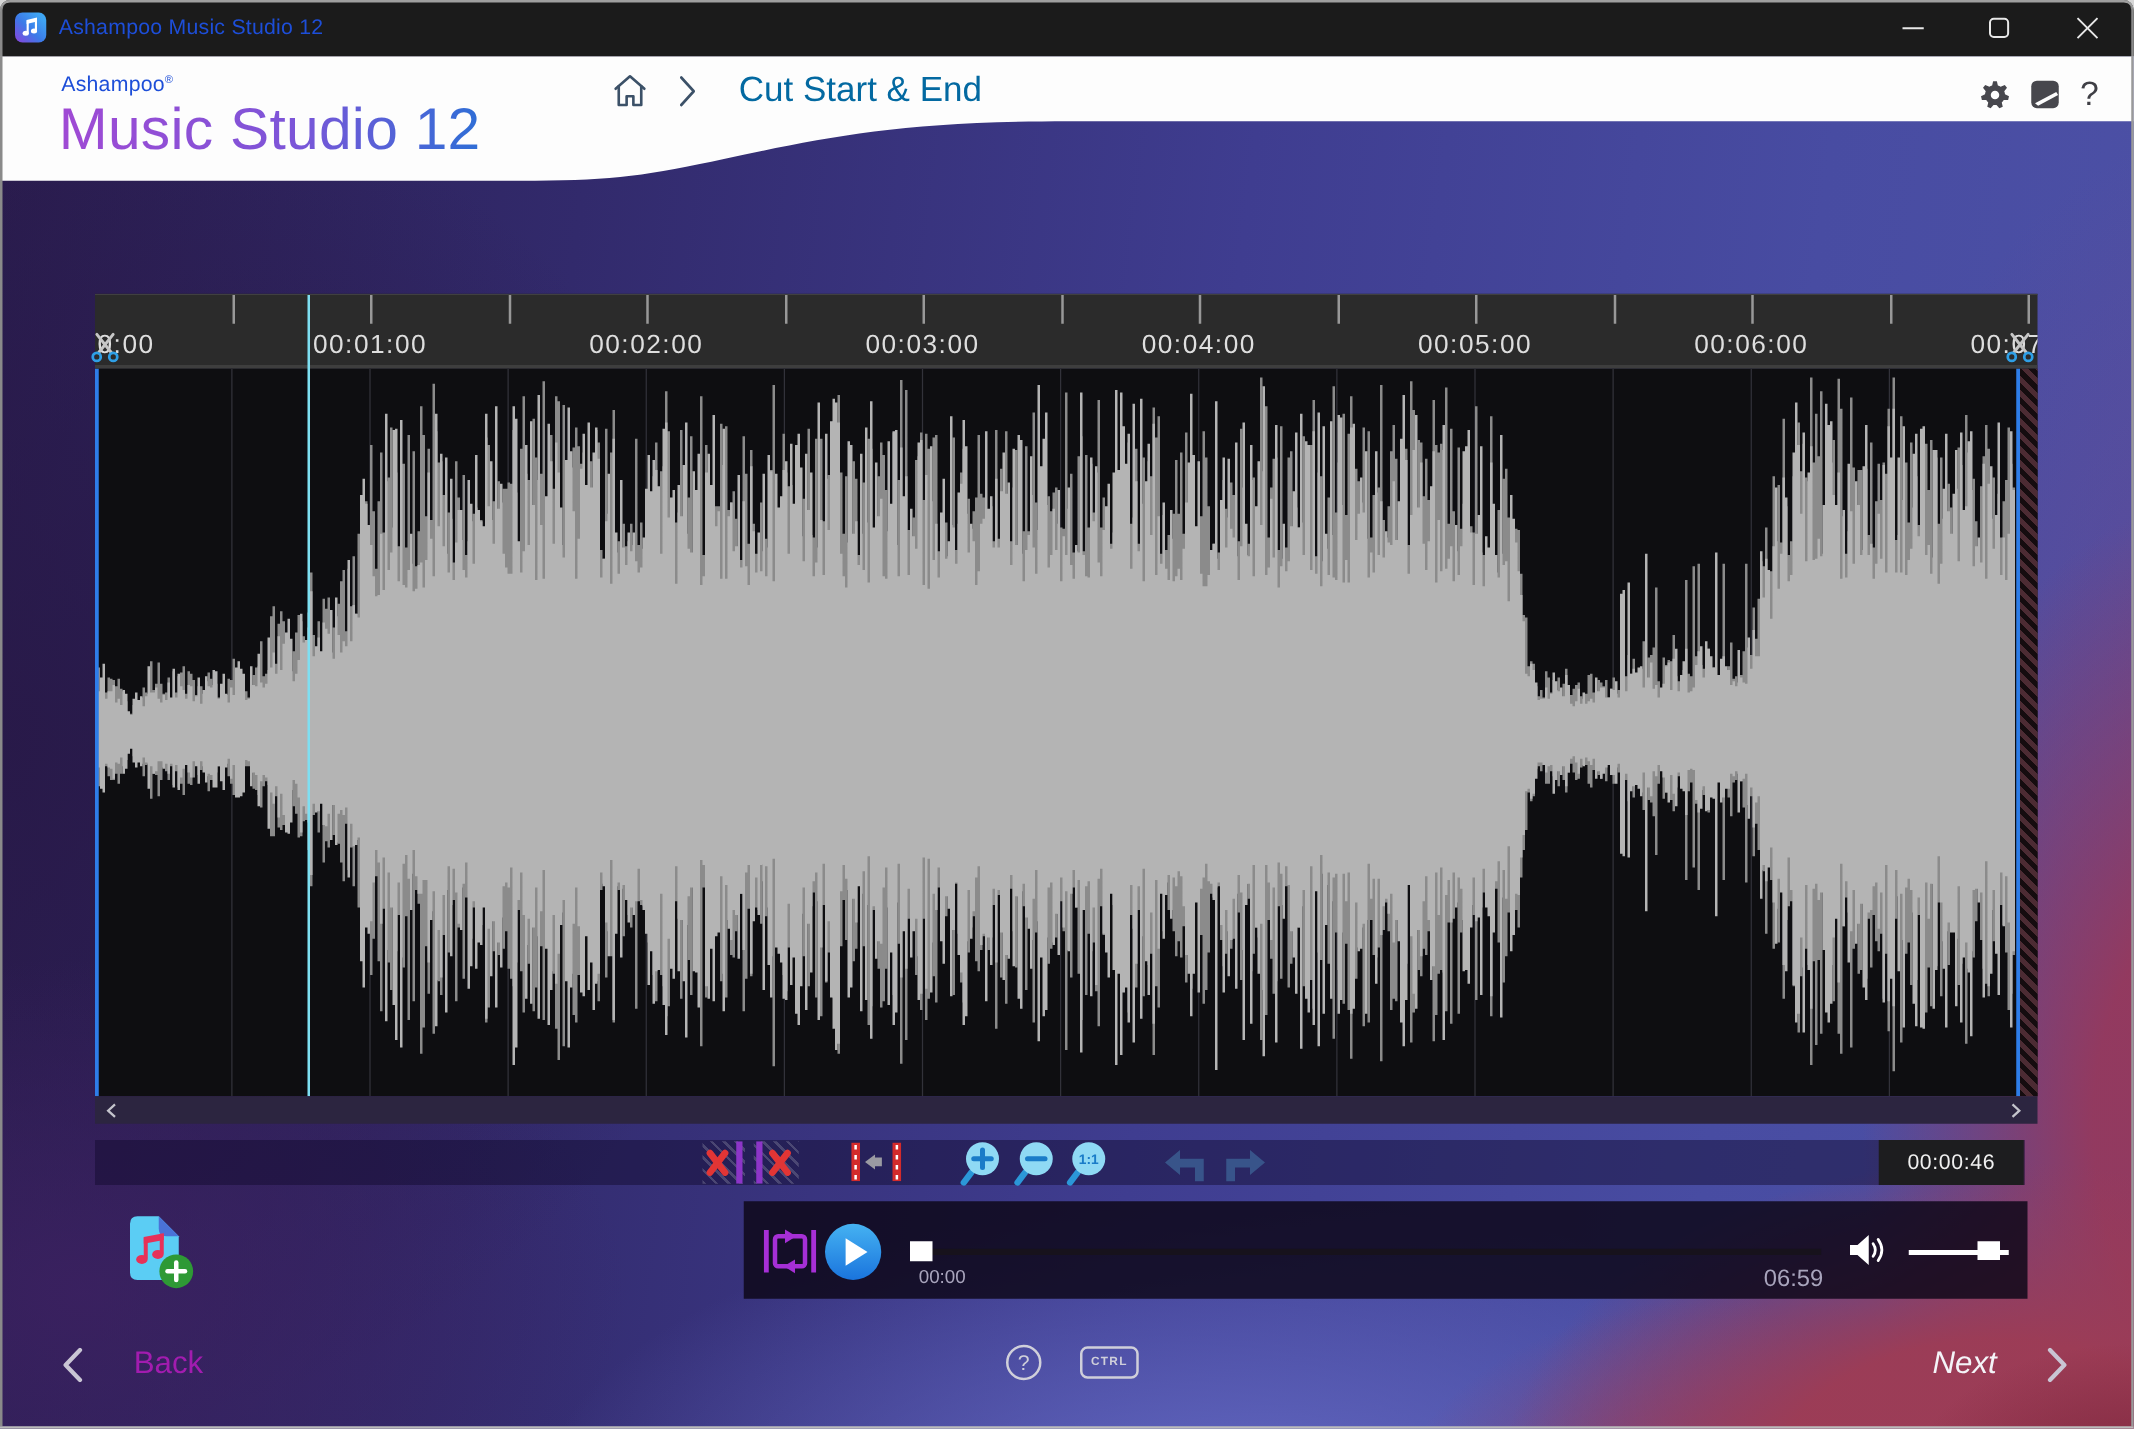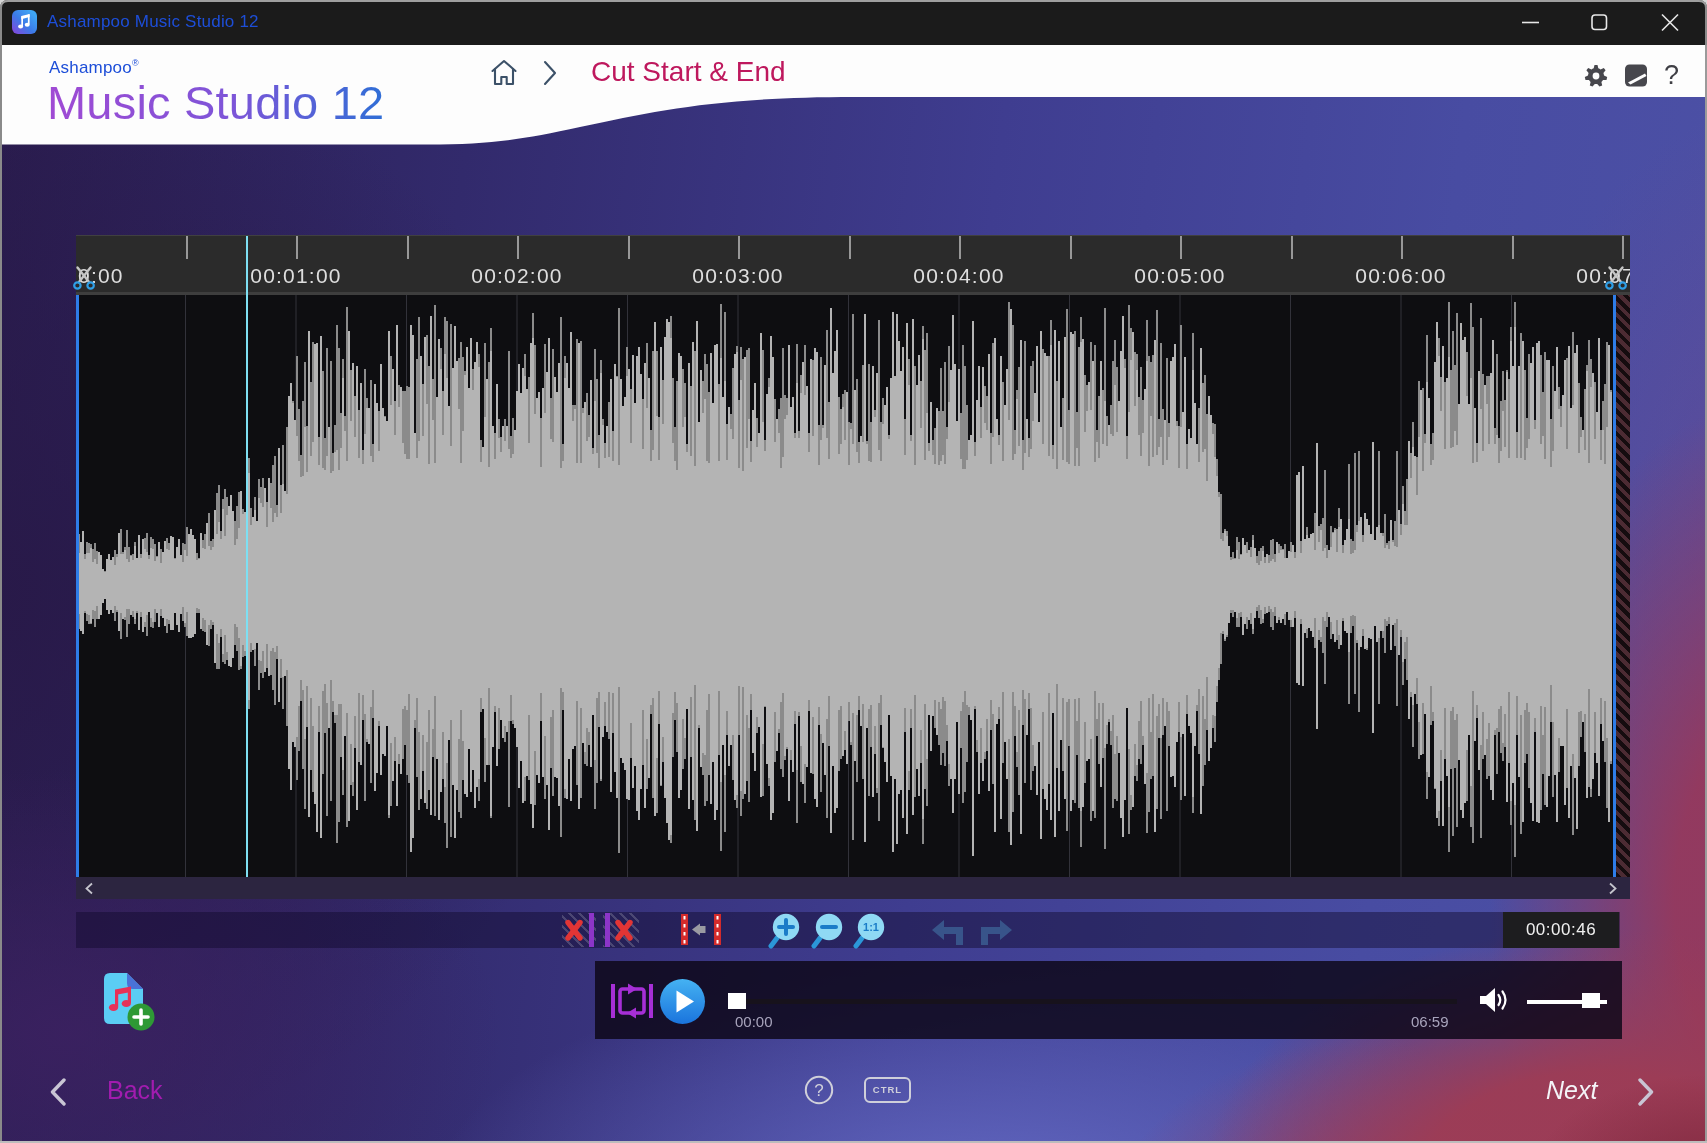--- a/index.html
+++ b/index.html
@@ -22,21 +22,21 @@
  background:linear-gradient(to bottom left,#3fa6f4 15%,#3c7ae8 55%,#8a42dc 100%);}
 .apptitle{position:absolute;left:47px;top:12px;font-size:17px;color:#1d4ed8;letter-spacing:.2px;}
 .edgeL{position:absolute;left:0;top:45px;width:2px;height:1096px;background:#8a8a8a;}
 .edgeR{position:absolute;right:0;top:45px;width:2px;height:1096px;background:#9a9a9a;}
 .edgeB{position:absolute;left:0;bottom:0;width:1707px;height:2px;background:#bcbcbc;}
 .logo-a{position:absolute;left:49px;top:58px;font-size:17px;color:#1d4ed8;letter-spacing:.2px;}
 .logo-a sup{font-size:9px;}
 .logo-m{position:absolute;left:47px;top:75px;font-size:47px;letter-spacing:.2px;
  background:linear-gradient(90deg,#a04ad4 0%,#7d55d8 55%,#2f6ed6 100%);
  -webkit-background-clip:text;background-clip:text;color:transparent;text-decoration:underline;}
-.crumbtext{position:absolute;left:591px;top:56px;font-size:28px;color:#be185d;}
+.crumbtext{position:absolute;left:591px;top:56px;font-size:28px;color:#0369a1;}
 .qmark{position:absolute;left:1664px;top:60px;font-size:27px;color:#3f3f45;}
 .heading{position:absolute;left:79px;top:183px;font-size:29px;color:#f2f2f6;letter-spacing:.3px;}
 .ruler{position:absolute;left:76px;top:235px;width:1554px;height:60px;background:#2b2b2b;
  box-shadow:inset 0 1px 0 #404040;overflow:hidden;}
 .ruler .lbl{position:absolute;top:29px;font-size:21px;color:#dedede;transform:translateX(-50%);letter-spacing:1.2px;}
 .ruler .tick{position:absolute;top:1px;width:2px;height:23px;background:#989898;}
 .rstrip{position:absolute;left:0;bottom:0;width:100%;height:3px;background:#3e3e3e;}
 .wave{position:absolute;left:76px;top:295px;width:1554px;height:582px;background:#0e0e11;overflow:hidden;}
 .hatchR{position:absolute;left:1616px;top:295px;width:14px;height:582px;
  background:repeating-linear-gradient(45deg,#150c0f 0 4px,#4c2b33 4px 8px);}
@@ -44,21 +44,21 @@
 .cutL{position:absolute;left:76px;top:295px;width:3px;height:582px;background:#2e7de8;}
 .cutR{position:absolute;left:1613px;top:295px;width:3px;height:582px;background:#2e7de8;}
 .sbar{position:absolute;left:76px;top:877px;width:1554px;height:22px;background:#2c2540;color:#cfcfd8;}
 .toolbar{position:absolute;left:76px;top:912px;width:1544px;height:36px;background:rgba(16,9,42,.45);}
 .timebox{position:absolute;left:1503px;top:912px;width:116px;height:36px;background:#1d1d1f;
  color:#f0f0f0;font-size:17px;text-align:center;line-height:36px;letter-spacing:.5px;}
 .player{position:absolute;left:595px;top:961px;width:1027px;height:78px;background:rgba(13,7,24,.84);}
 .ptrack{position:absolute;left:136px;top:38px;width:726px;height:5px;background:#17121c;}
 .phandle{position:absolute;left:133px;top:32px;width:18px;height:16px;background:#fff;}
 .pt0{position:absolute;left:140px;top:52px;font-size:15px;color:#a8a4bc;}
-.pt1{position:absolute;left:816px;top:52px;font-size:15px;color:#a8a4bc;}
+.pt1{position:absolute;left:816px;top:52px;font-size:19px;color:#a8a4bc;}
 .vtrack{position:absolute;left:932px;top:39px;width:80px;height:4px;background:#fff;}
 .vhandle{position:absolute;left:987px;top:32px;width:18px;height:15px;background:#fff;}
 .back{position:absolute;left:107px;top:1076px;font-size:25px;color:#a21caf;}
 .next{position:absolute;left:1546px;top:1076px;font-size:25px;color:#f4f4f8;font-style:italic;}
 svg{display:block;}
 .abs{position:absolute;}
 </style></head><body>
 <div class="win">
 <div class="bg"></div>
 <svg class="abs" style="left:0;top:0" width="1707" height="150" viewBox="0 0 1707 150">

